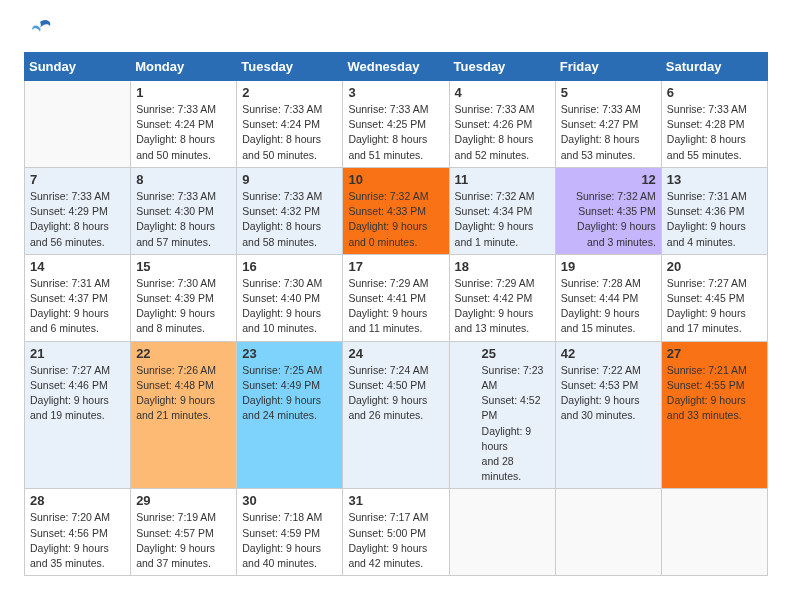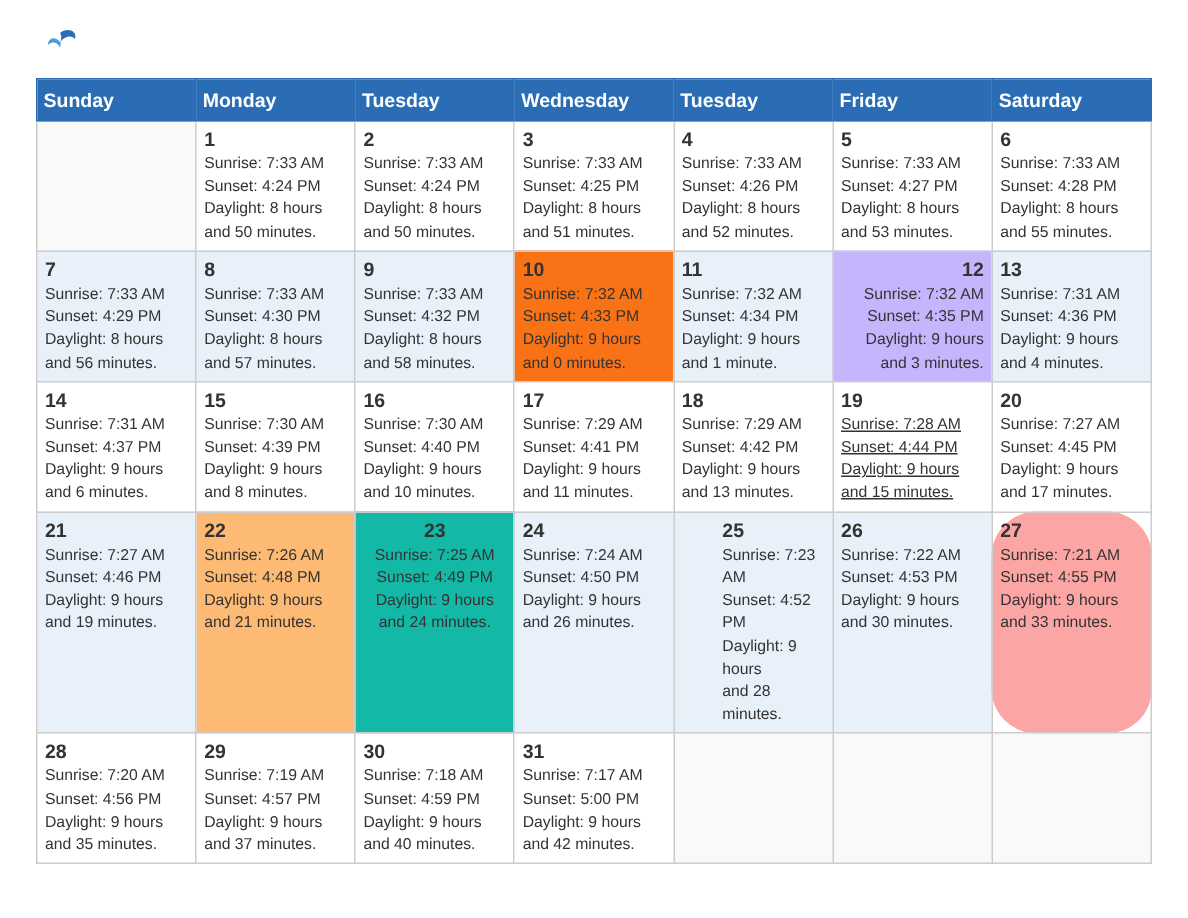--- a/index.html
+++ b/index.html
@@ -261,21 +261,21 @@
         </td>
         <td>
           <span class="day-number">18</span>
           <div class="day-info" style="white-space: pre-line;">Sunrise: 7:29 AM
 Sunset: 4:42 PM
 Daylight: 9 hours
 and 13 minutes.</div>
         </td>
         <td>
           <span class="day-number">19</span>
-          <div class="day-info" style="white-space: pre-line; text-decoration: underline;">Sunrise: 7:28 AM
+          <div class="day-info" style="white-space: pre-line;">Sunrise: 7:28 AM
 Sunset: 4:44 PM
 Daylight: 9 hours
 and 15 minutes.</div>
         </td>
         <td>
           <span class="day-number">20</span>
           <div class="day-info" style="white-space: pre-line;">Sunrise: 7:27 AM
 Sunset: 4:45 PM
 Daylight: 9 hours
 and 17 minutes.</div>
@@ -289,21 +289,21 @@
 Daylight: 9 hours
 and 19 minutes.</div>
         </td>
         <td style="background-color: #fdba74;">
           <span class="day-number">22</span>
           <div class="day-info" style="white-space: pre-line;">Sunrise: 7:26 AM
 Sunset: 4:48 PM
 Daylight: 9 hours
 and 21 minutes.</div>
         </td>
-        <td style="background-color: #14b8a6; text-align: center;">
+        <td style="background-color: #7dd3fc;">
           <span class="day-number">23</span>
           <div class="day-info" style="white-space: pre-line;">Sunrise: 7:25 AM
 Sunset: 4:49 PM
 Daylight: 9 hours
 and 24 minutes.</div>
         </td>
         <td style="background-color: rgb(232, 240, 250);">
           <span class="day-number">24</span>
           <div class="day-info" style="white-space: pre-line;">Sunrise: 7:24 AM
 Sunset: 4:50 PM
@@ -311,27 +311,27 @@
 and 26 minutes.</div>
         </td>
         <td style="background-color: rgb(232, 240, 250); padding-left: 32px;">
           <span class="day-number">25</span>
           <div class="day-info" style="white-space: pre-line;">Sunrise: 7:23 AM
 Sunset: 4:52 PM
 Daylight: 9 hours
 and 28 minutes.</div>
         </td>
         <td style="background-color: rgb(232, 240, 250);">
-          <span class="day-number">26</span>
+          <span class="day-number">42</span>
           <div class="day-info" style="white-space: pre-line;">Sunrise: 7:22 AM
 Sunset: 4:53 PM
 Daylight: 9 hours
 and 30 minutes.</div>
         </td>
-        <td style="background-color: #fca5a5; border-radius: 30px;">
+        <td style="background-color: #f97316;">
           <span class="day-number">27</span>
           <div class="day-info" style="white-space: pre-line;">Sunrise: 7:21 AM
 Sunset: 4:55 PM
 Daylight: 9 hours
 and 33 minutes.</div>
         </td>
       </tr>
       <tr>
         <td>
           <span class="day-number">28</span>

